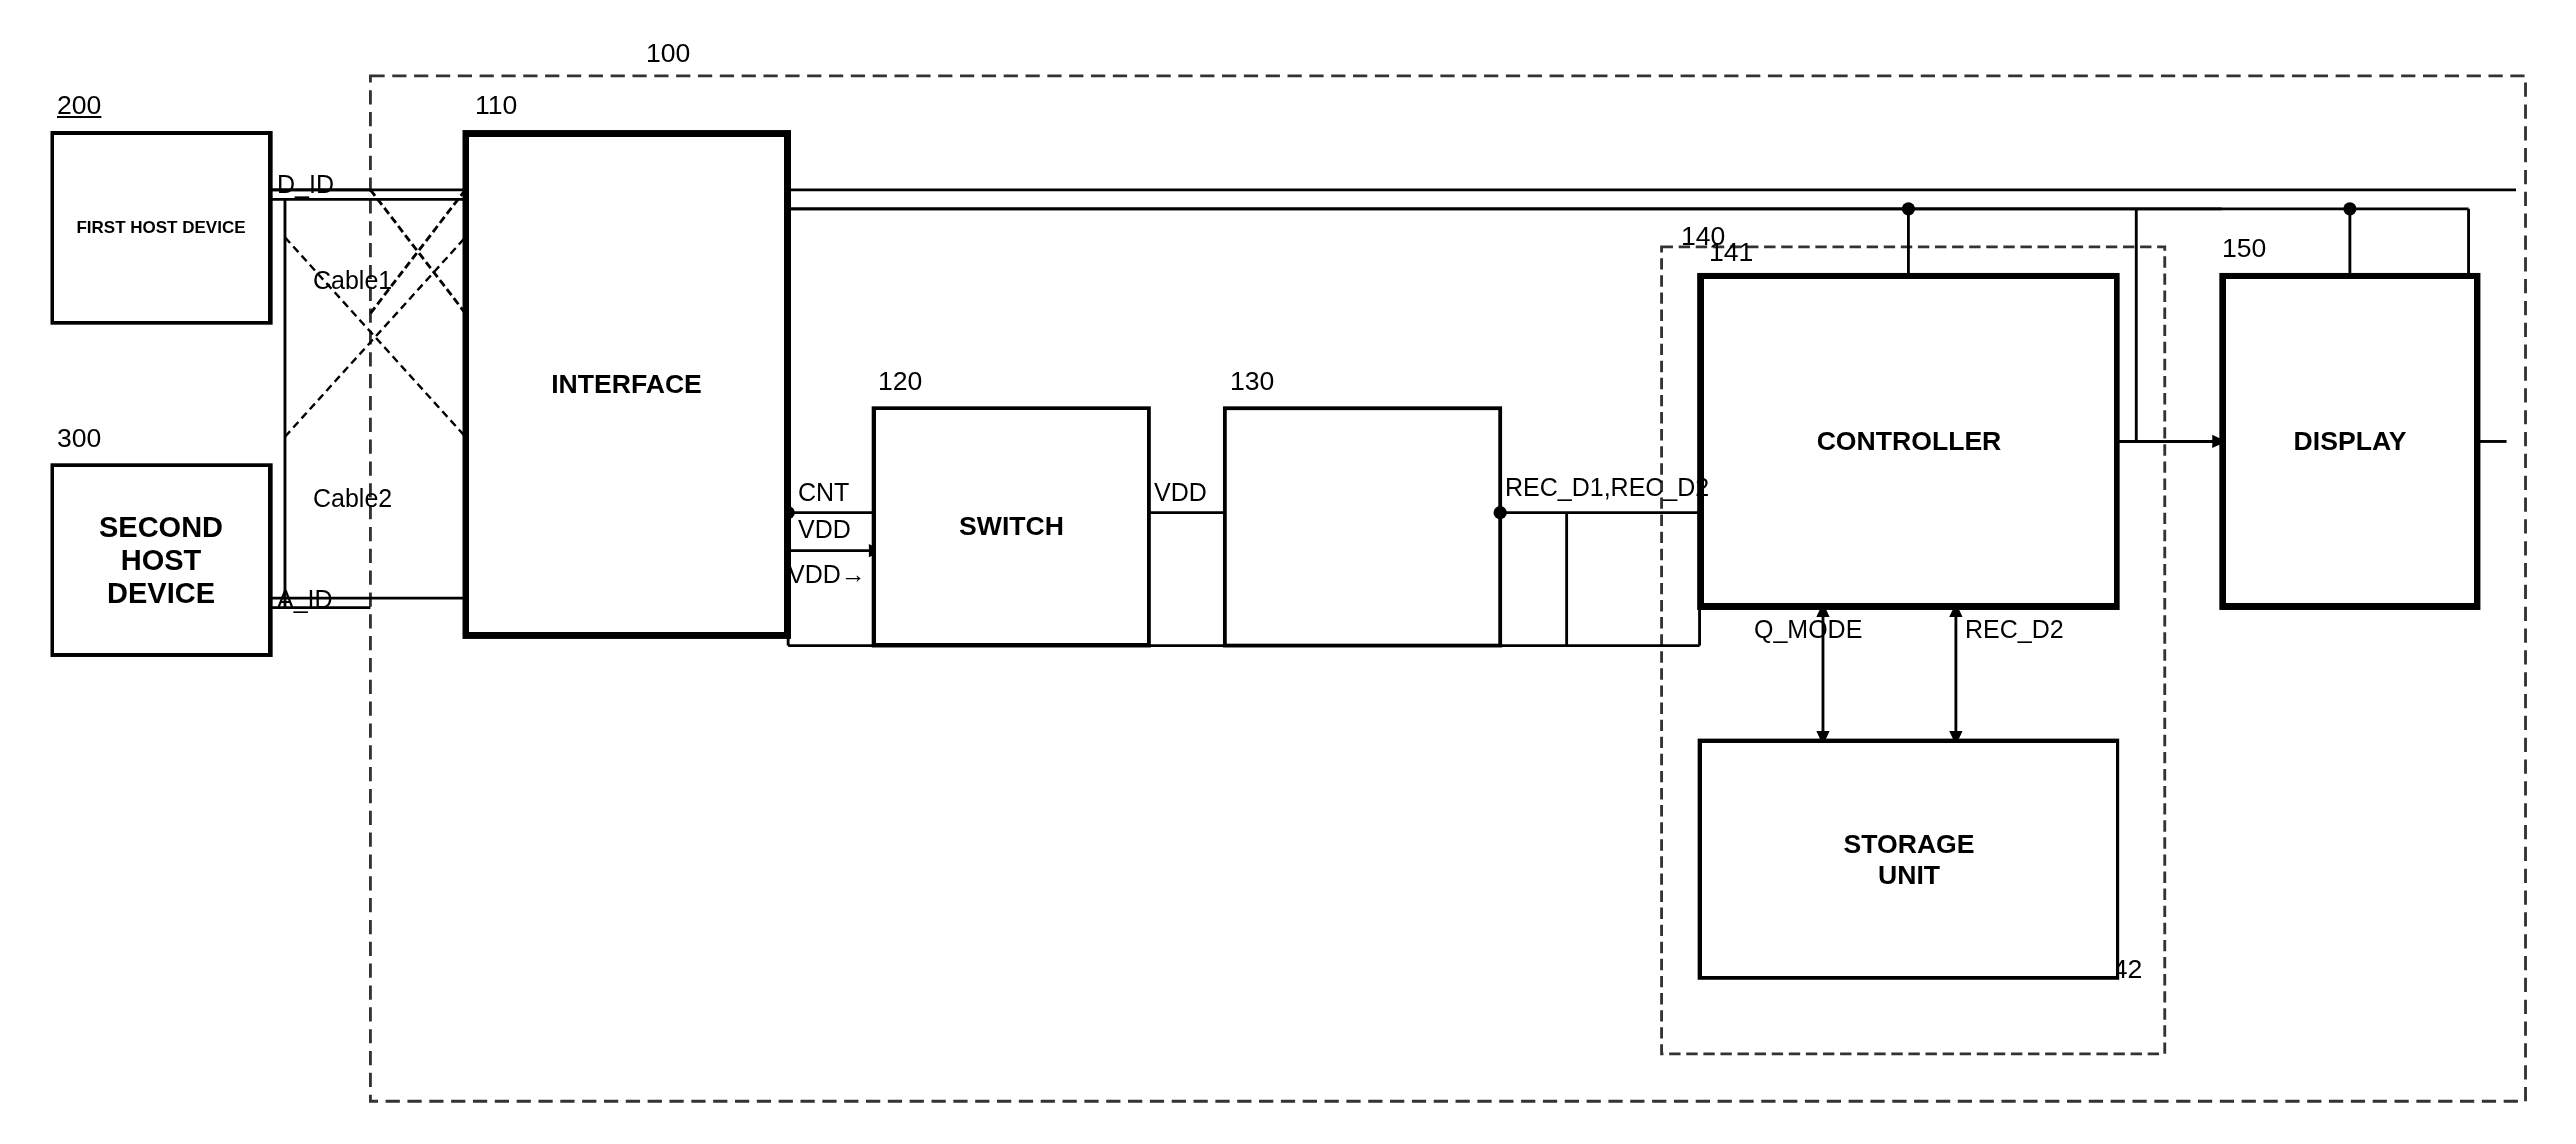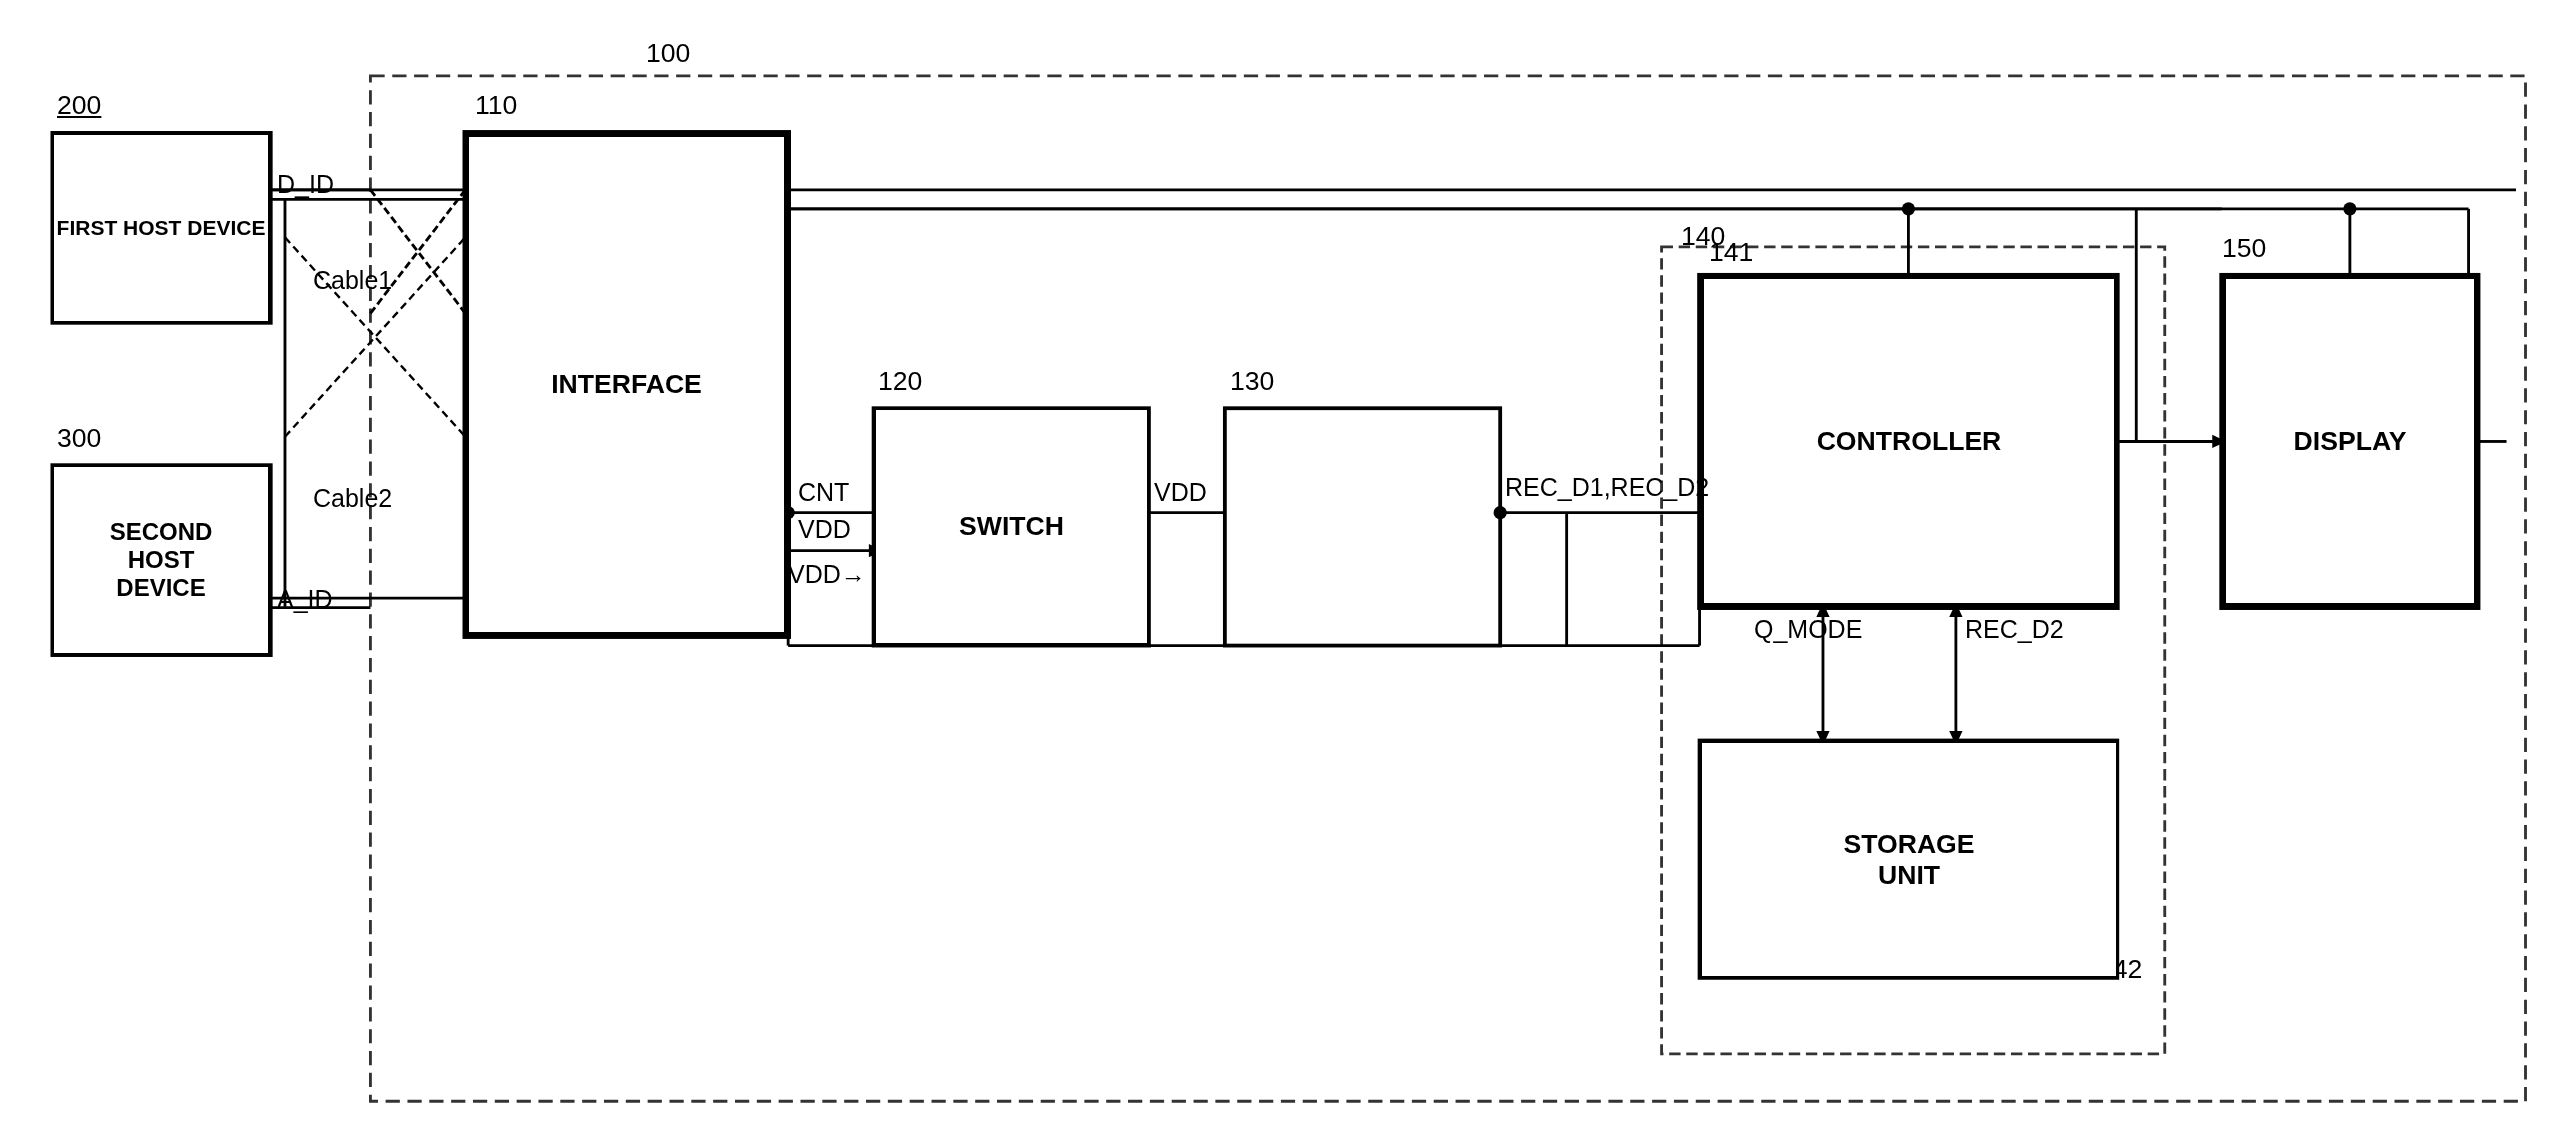--- a/index.html
+++ b/index.html
@@ -149,26 +149,26 @@
   <div class="ref-num" style="left:57px; top:423px;">300</div>
   <div class="ref-num" style="left:475px; top:90px;">110</div>
   <div class="ref-num" style="left:878px; top:366px;">120</div>
   <div class="ref-num" style="left:1230px; top:366px;">130</div>
   <div class="ref-num" style="left:1681px; top:221px;">140</div>
   <div class="ref-num" style="left:1709px; top:237px;">141</div>
   <div class="ref-num" style="left:2222px; top:233px;">150</div>
   <div class="ref-num" style="left:2098px; top:954px;">142</div>
   <div class="ref-num" style="left:646px; top:38px;">100</div>
 
-  <div class="block" style="left:52px; top:133px; width:218px; height:190px; font-size:21px;text-align:center;">
+  <div class="block" style="left:52px; top:133px; width:218px; height:190px; font-size:17px;text-align:center;">
     <span>FIRST
 HOST DEVICE</span>
   </div>
 
-  <div class="block" style="left:52px; top:465px; width:218px; height:190px; font-size:24px;">
+  <div class="block" style="left:52px; top:465px; width:218px; height:190px; font-size:29px;">
     <span>SECOND<br>HOST<br>DEVICE</span>
   </div>
 
   <div class="block block-thick" style="left:465px; top:133px; width:323px; height:503px; font-size:26.6px;">
     <span>INTERFACE</span>
   </div>
 
   <div class="block" style="left:874px; top:408px; width:275px; height:237px;">
     <span>SWITCH</span>
   </div>

